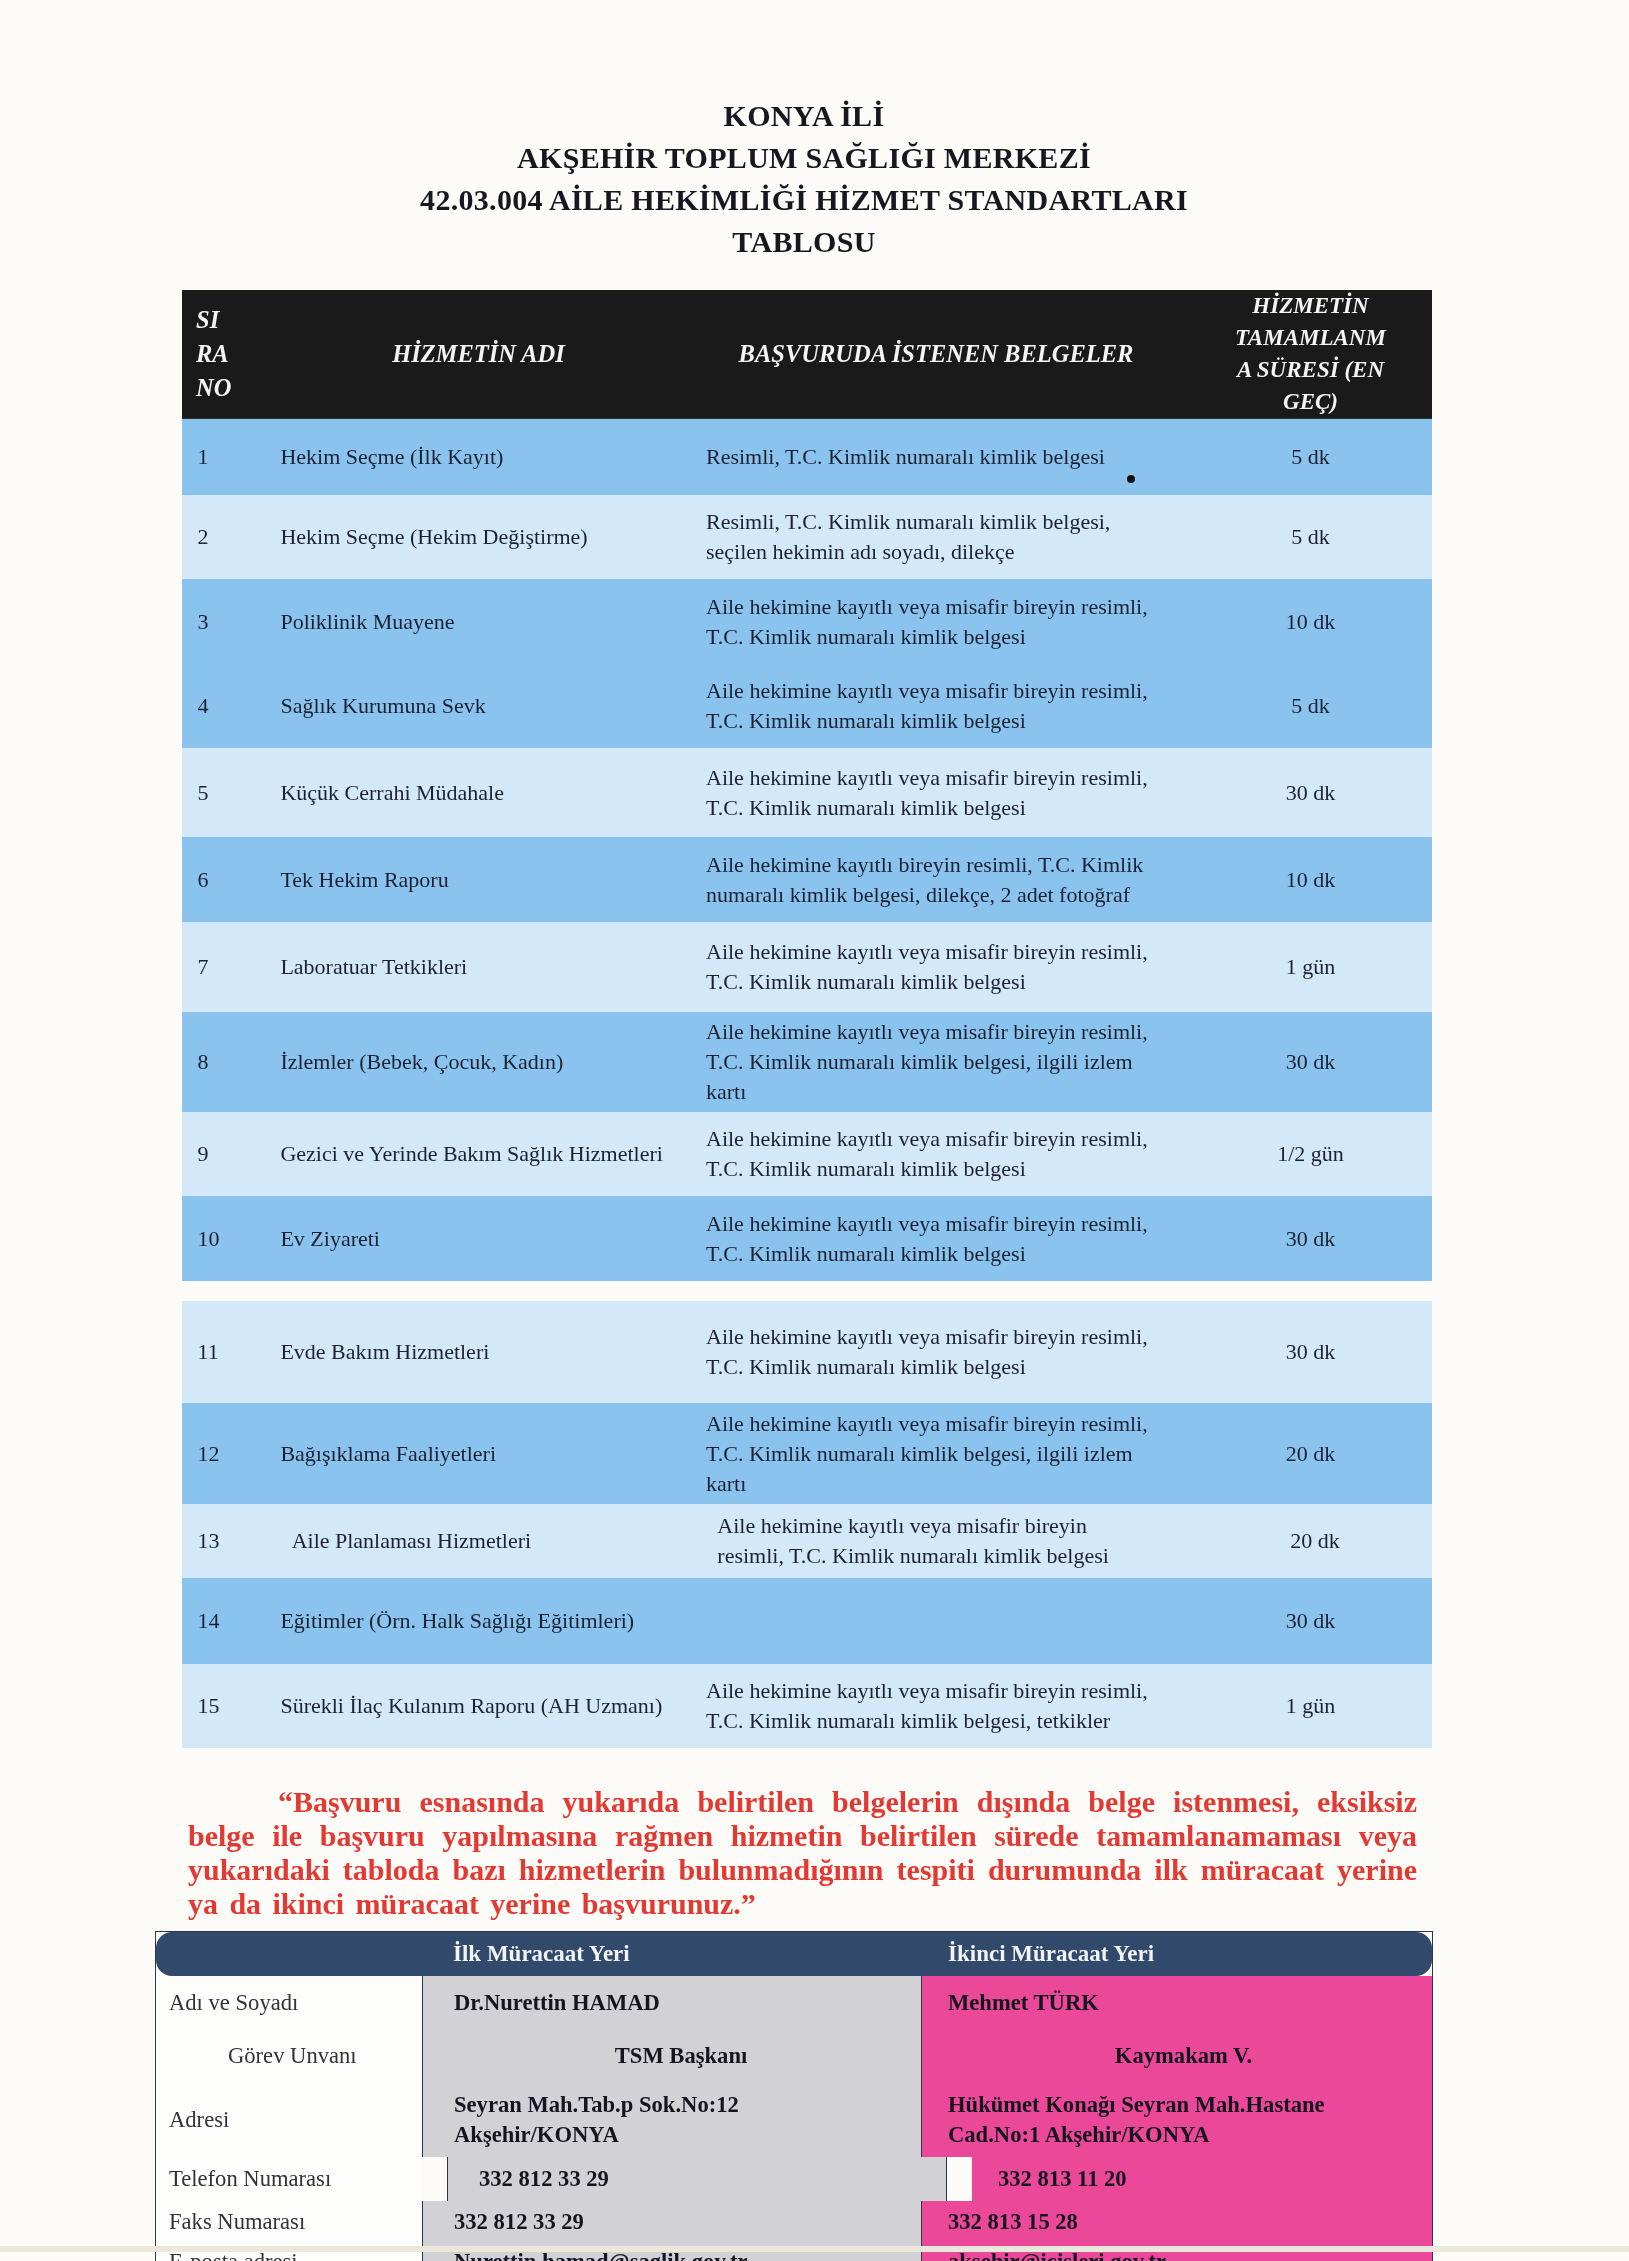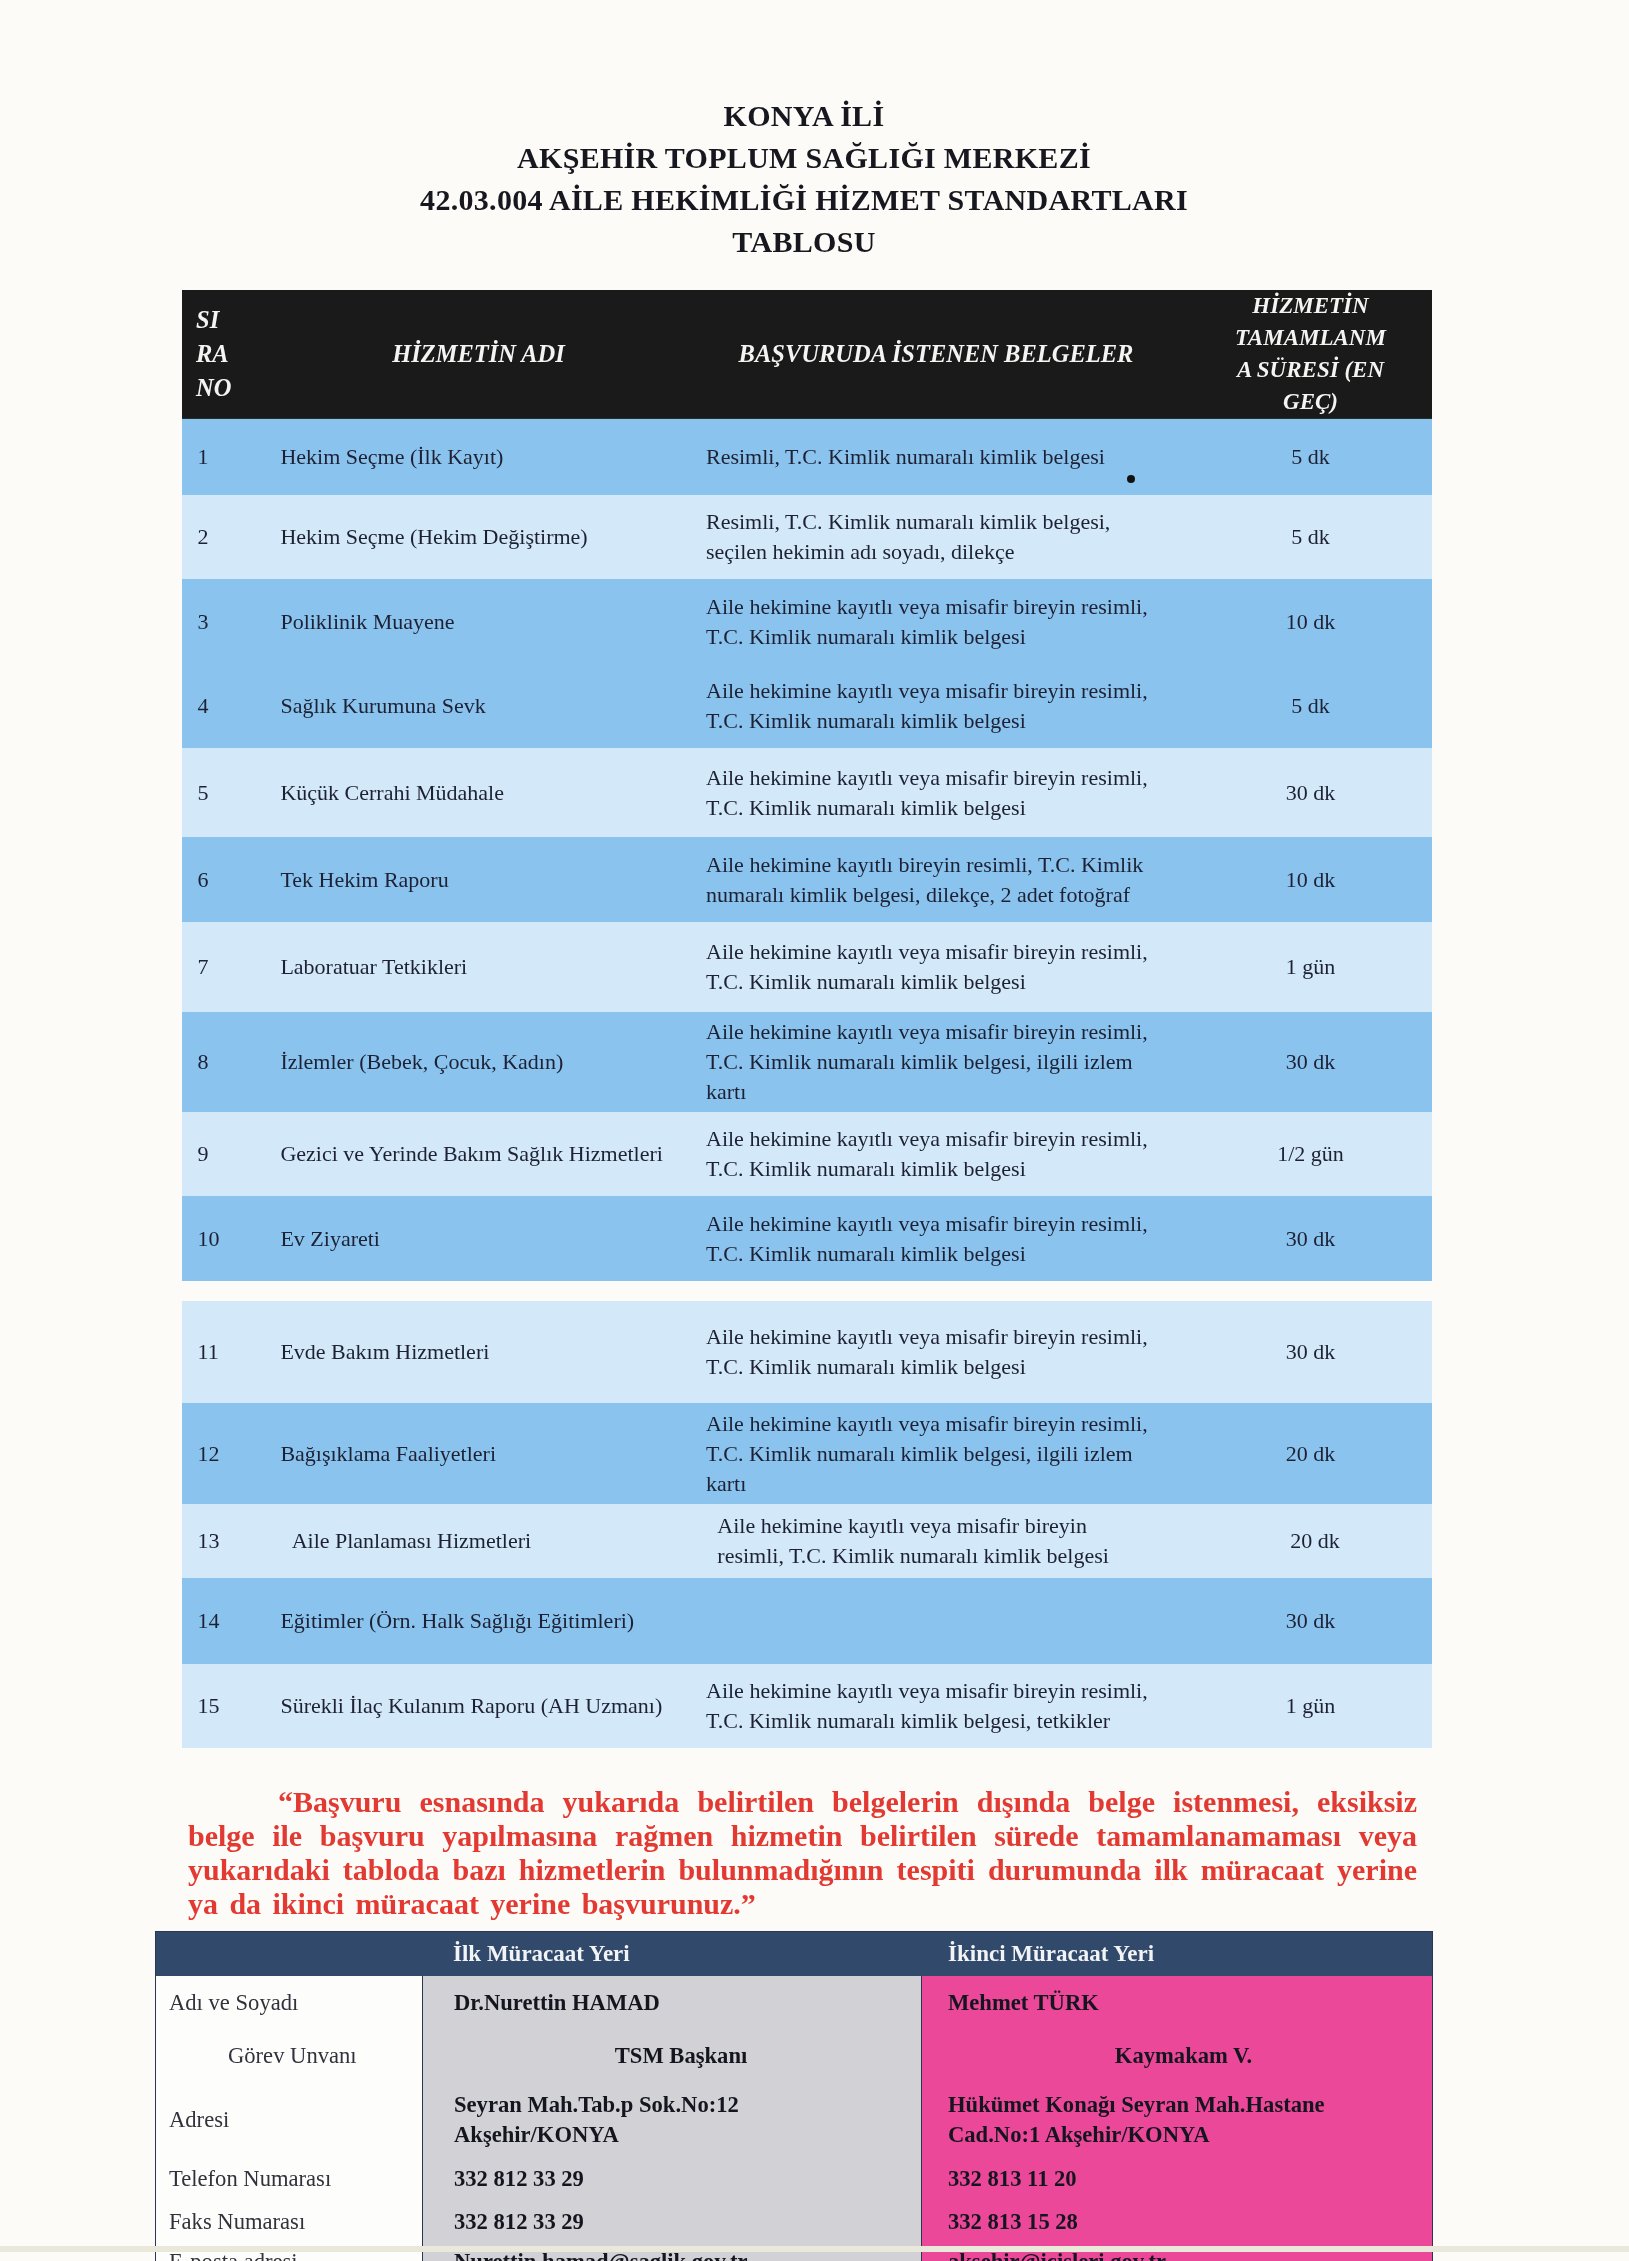--- a/index.html
+++ b/index.html
@@ -103,40 +103,41 @@
     border-bottom-width: 3.2px;
     box-sizing: border-box;
   }
   .contact-head {
     display: flex;
     min-height: 44px;
     background: var(--c-contact_header_bg, #31496b);
     color: #f2f3f5;
     font-weight: bold;
     font-size: 23px;
+    border-radius: 16px;
   }
   .contact-head > div { display: flex; align-items: center; box-sizing: border-box; }
   .contact-row { display: flex; }
   .contact-row > div {
     box-sizing: border-box;
     display: flex; flex-direction: column; justify-content: center;
     font-size: 22.6px; line-height: 30px;
   }
   .cc-label  { width: 266px; padding: 3.9px 6.4px 3.9px 13px; color: #32323c; background: #fdfdfb; }
   .cc-first  { width: 500px; padding: 3.9px 13px 3.9px 31px; background: var(--c-contact_gray, #d2d1d5);
                border-left: 1.3px solid #2b3750; border-right: 1.3px solid #2b3750; font-weight: bold; color: #15151f; }
   .cc-second { flex: 1; padding: 3.9px 13px 3.9px 26px; background: #ec4899; font-weight: bold; color: #15151f; }
   .hc-spacer { width: 266px; }
   .hc-first  { width: 500px; padding-left: 31px; }
   .hc-second { flex: 1; padding-left: 26px; }
 
   .contact-row:nth-child(2) { min-height: 54px; }
   .contact-row:nth-child(3) { min-height: 52px; text-align: center; }
   .contact-row:nth-child(4) { min-height: 75px; }
-  .contact-row:nth-child(5) { min-height: 44px; }
+  .contact-row:nth-child(5) { min-height: 44px; gap: 25px; }
   .contact-row:nth-child(6) { min-height: 41px; }
   .contact-row:nth-child(7) { min-height: 39px; }
 
   
   .dot-artifact {
     position: absolute; left: 1127px; top: 475px;
     width: 8.4px; height: 8.4px; border-radius: 50%;
     background: #111;
   }
   .bottom-strip {

